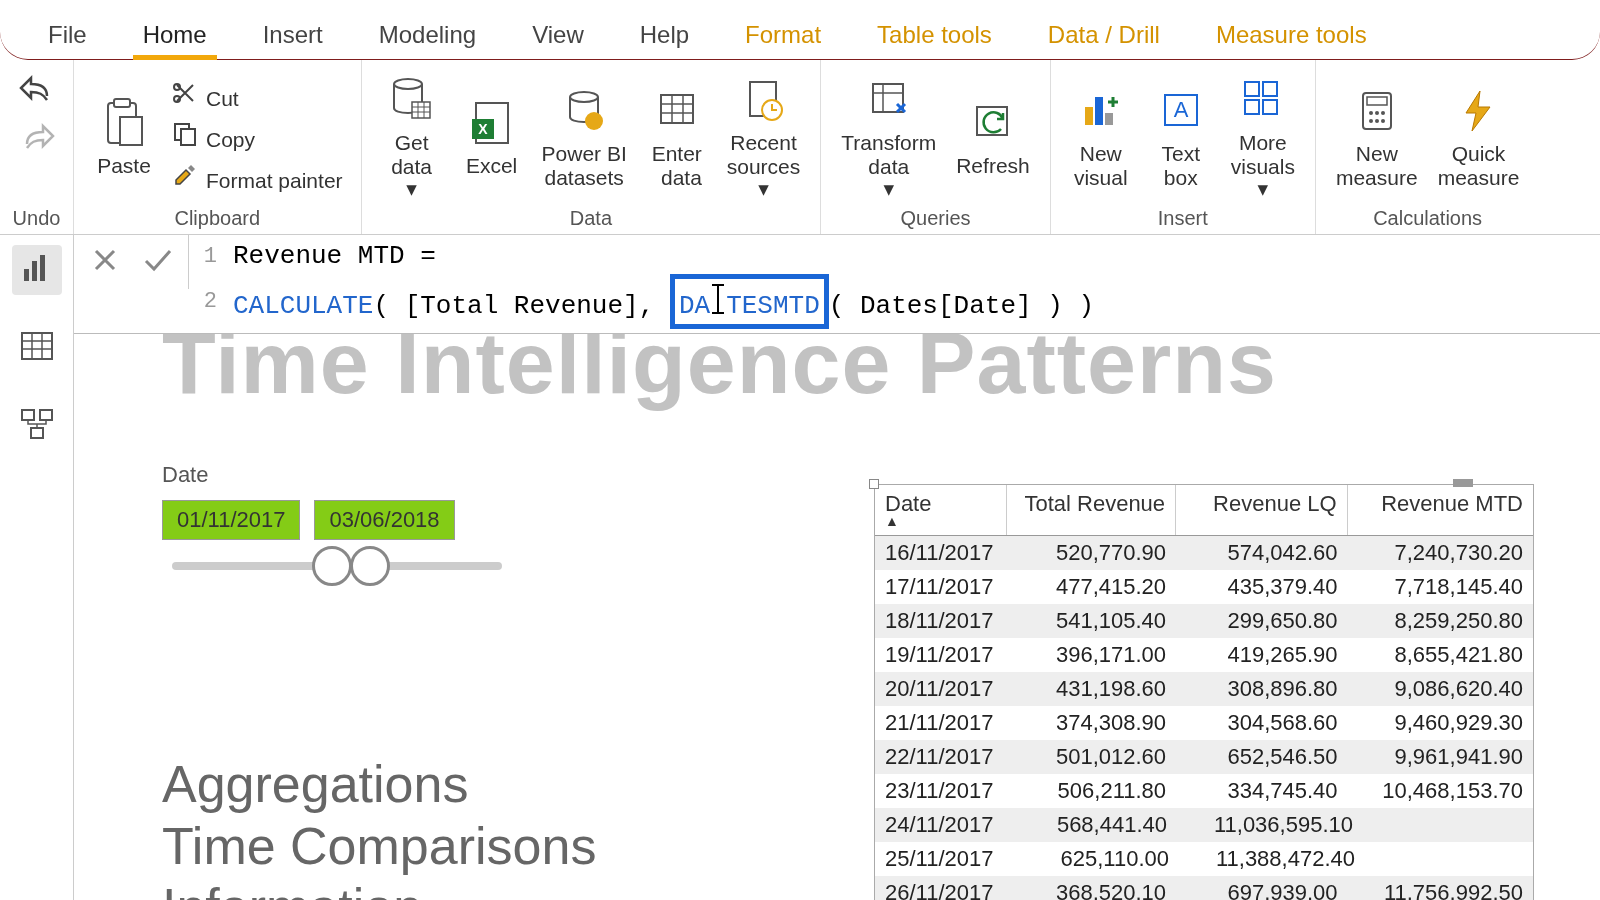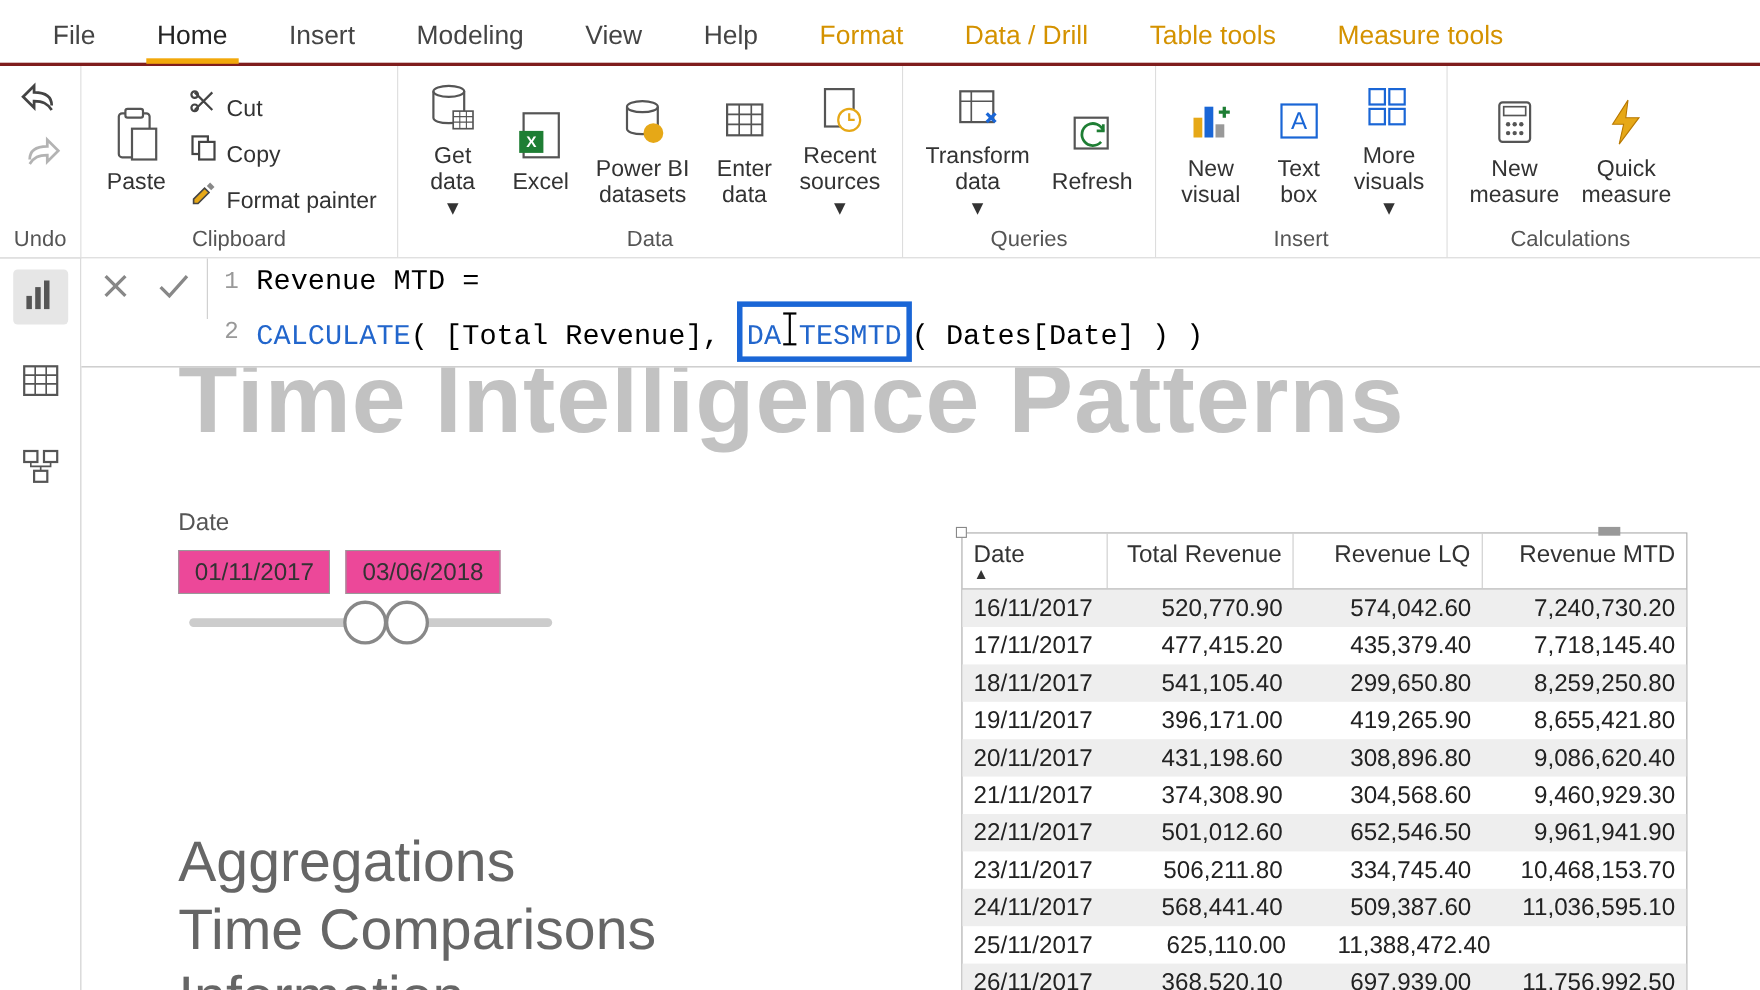--- a/index.html
+++ b/index.html
@@ -1,19 +1,19 @@
 <!DOCTYPE html>
 <html><head>
 <meta charset="utf-8">
 <style>
   * { box-sizing: border-box; margin: 0; padding: 0; }
   body { font-family: "Segoe UI", Arial, sans-serif; background: #fff; overflow: hidden; width: 1600px; height: 900px; }
 
   
-  .ribbon-tabs { display: flex; align-items: flex-end; height: 60px; padding-left: 20px; gap: 0; border-bottom: 3px solid #7f1d1d; }
+  .ribbon-tabs { display: flex; align-items: flex-end; height: 60px; padding-left: 20px; gap: 0; border-bottom: 1px solid #7f1d1d; border-radius: 28px; }
   .ribbon-tab { padding: 10px 28px 10px 28px; font-size: 24px; color: #444; cursor: pointer; position: relative; }
   .ribbon-tab.active { color: #222; font-weight: 500; }
   .ribbon-tab.active::after { content:""; position:absolute; left:18px; right:18px; bottom:-1px; height:5px; background:#f2a80b; }
   .ribbon-tab.contextual { color: #d49200; }
 
   
   .ribbon-body { display:flex; height: 175px; border-bottom: 1px solid #ccc; }
   .ribbon-group { display:flex; flex-direction:column; align-items:center; justify-content:space-between; border-right:1px solid #ddd; padding: 6px 14px 2px 14px; }
   .group-content { flex:1; display:flex; align-items:center; gap: 8px; }
   .group-label { font-size: 20px; color:#555; padding-bottom:2px; }
@@ -39,21 +39,21 @@
   .text-cursor { display:inline-block; width:16px; height:34px; position:relative; top:4px; }
   .text-cursor::before { content:""; position:absolute; left:7px; top:2px; width:2px; height:28px; background:#000; }
   .text-cursor::after { content:""; position:absolute; left:2px; top:1px; width:12px; height:2px; background:#000; box-shadow: 0 28px 0 #000; }
 
   
   .canvas { flex:1; position:relative; padding: 0 0 0 88px; overflow:hidden; }
   .bg-title { position:absolute; top:-22px; left:88px; font-size: 88px; font-weight: 600; color: #c2c2c2; letter-spacing:1px; white-space:nowrap; z-index:0; }
   .slicer { position:absolute; top:128px; left:88px; }
   .slicer-label { font-size:22px; color:#555; margin-bottom:12px; }
   .slicer-inputs { display:flex; gap:14px; margin-bottom:22px; }
-  .date-box { border:1px solid #999; padding:6px 14px; font-size:22px; color:#333; background:#ec4899; }
+  .date-box { border:1px solid #999; padding:6px 14px; font-size:22px; color:#333; background:#84cc16; }
   .slider { position:relative; width:330px; height:8px; background:#ccc; border-radius:4px; margin-left:10px; margin-top:18px; }
   .slider-handle { position:absolute; top:-16px; width:40px; height:40px; border:3px solid #888; border-radius:50%; background:#fff; }
 
   .category-list { position:absolute; top: 420px; left:88px; }
   .category-list div { font-size: 52px; color:#666; font-weight:400; line-height:1.18; }
 
   
   .table-visual { position:absolute; top:150px; left:800px; width:660px; border:1px solid #aaa; background:#fff; }
   .table-header { display:flex; border-bottom:1px solid #999; }
   .th { padding:6px 10px; font-size:22px; color:#333; border-right:1px solid #ccc; }
@@ -75,22 +75,22 @@
 <body>
 
 <div class="ribbon-tabs">
   <div class="ribbon-tab">File</div>
   <div class="ribbon-tab active">Home</div>
   <div class="ribbon-tab">Insert</div>
   <div class="ribbon-tab">Modeling</div>
   <div class="ribbon-tab">View</div>
   <div class="ribbon-tab">Help</div>
   <div class="ribbon-tab contextual">Format</div>
+  <div class="ribbon-tab contextual">Table tools</div>
   <div class="ribbon-tab contextual">Data / Drill</div>
-  <div class="ribbon-tab contextual">Table tools</div>
   <div class="ribbon-tab contextual">Measure tools</div>
 </div>
 
 <div class="ribbon-body">
 
   <div class="ribbon-group" style="width:74px">
     <div class="group-content" style="flex-direction:column; gap:14px; padding-top:8px">
       <span><svg width="36" height="30" viewBox="0 0 36 30">
             <path d="M28 22c0-8-6-12-16-12V4L2 14l10 10v-6c8 0 12 2 16 8" fill="none" stroke="#444" stroke-width="2.5"></path>
           </svg></span>
@@ -177,21 +177,21 @@
         <span style="white-space:pre-line; text-align:center">Power BI
 datasets</span>
       </div>
       <div class="big-btn">
         <span class="icon-wrap">
             <svg width="44" height="48">
               <rect x="6" y="8" width="32" height="28" fill="none" stroke="#555" stroke-width="2"></rect>
               <path d="M6 17h32M6 26h32M17 8v28M28 8v28" stroke="#555" stroke-width="1.5"></path>
             </svg>
           </span>
-        <span style="white-space:pre-line; text-align:center">Enter
+        <span style="white-space:pre-line; text-align:right">Enter
 data</span>
       </div>
       <div class="big-btn">
         <span class="icon-wrap">
             <svg width="44" height="48">
               <rect x="8" y="6" width="26" height="34" fill="none" stroke="#555" stroke-width="2"></rect>
               <circle cx="30" cy="34" r="10" fill="#fff" stroke="#e6a817" stroke-width="2"></circle>
               <path d="M30 28v6h5" stroke="#e6a817" stroke-width="2" fill="none"></path>
             </svg>
           </span>
@@ -433,21 +433,20 @@
             </div>
             <div class="tr">
               <div class="td col-date">23/11/2017</div>
               <div class="td col-rev">506,211.80</div>
               <div class="td col-lq">334,745.40</div>
               <div class="td col-mtd">10,468,153.70</div>
             </div>
             <div class="tr">
               <div class="td col-date">24/11/2017</div>
               <div class="td col-rev">568,441.40</div>
-              <div class="td col-lq">509,387.60</div>
               <div class="td col-mtd">11,036,595.10</div>
             </div>
             <div class="tr">
               <div class="td col-date">25/11/2017</div>
               <div class="td col-lq">625,110.00</div>
               <div class="td col-mtd">11,388,472.40</div>
             </div>
             <div class="tr">
               <div class="td col-date">26/11/2017</div>
               <div class="td col-rev">368,520.10</div>

